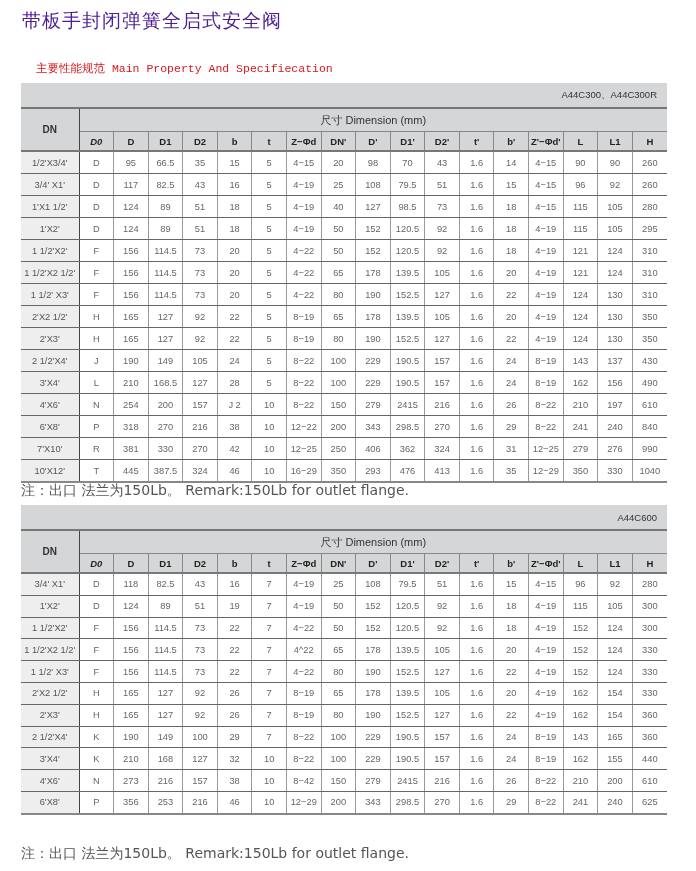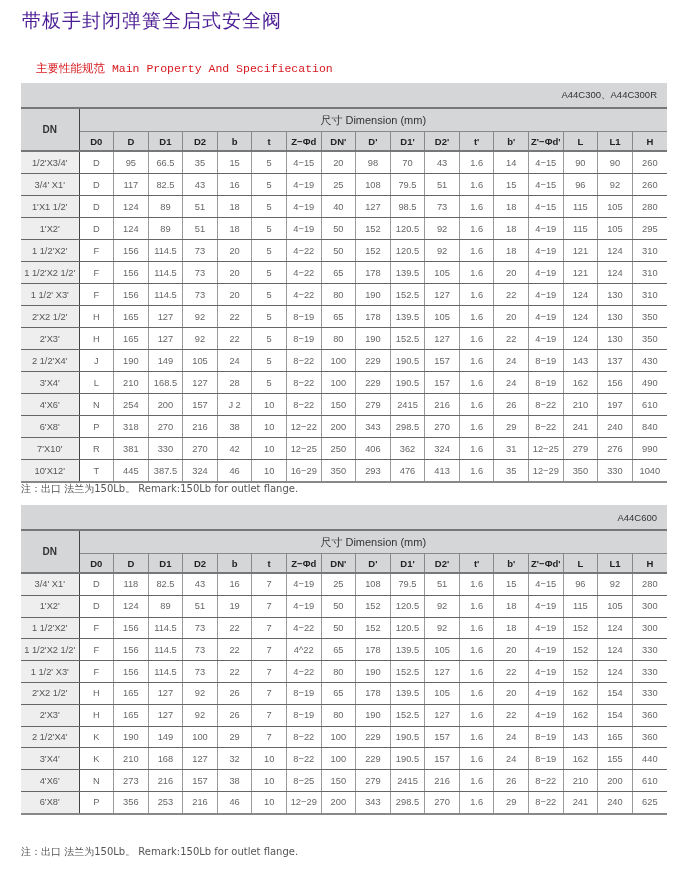--- a/index.html
+++ b/index.html
@@ -8,27 +8,27 @@
   .section-title { position: absolute; left: 20px; top: 61px; font-size: 11.5px; color: #d7191f; font-family: Liberation Mono, monospace; margin-left: 16px; }
   .tbl-wrap { position: absolute; left: 21px; width: 646px; }
   .tbl-wrap.t1 { top: 83px; }
   .tbl-wrap.t2 { top: 505px; }
   table { border-collapse: collapse; width: 646px; table-layout: fixed; font-size: 9.3px; }
   td, th { text-align: center; padding: 0; overflow: hidden; white-space: nowrap; }
   .model-row td { background: #d5d6d7; height: 24px; border-bottom: 2px solid #777; text-align: right; padding-right: 10px; color: #333; font-size: 9.5px; }
   .dim-row th.dim { background: #d5d6d7; height: 22px; text-align: center; color: #333; font-weight: normal; font-size: 11px; border-bottom: 1px solid #888; }
   th.dn { background: #d5d6d7; color: #333; font-size: 10px; font-weight: bold; border-right: 1px solid #444; border-bottom: 2px solid #777; }
   .col-row th { background: #d5d6d7; height: 18px; color: #222; font-size: 9.5px; font-weight: bold; border-left: 1px solid #888; border-bottom: 2px solid #777; }
-  .col-row th:first-child { border-left: none; }
+  .col-row th:first-child { border-left: none; font-style: italic; }
   tbody td { height: 21px; border-bottom: 1px solid #666; border-left: 1px solid #999; color: #666; background: #fff; }
   tbody td.dnc { background: #eeeeee; border-left: none; border-right: 1px solid #444; color: #555; }
   tbody tr:last-child td { border-bottom: 2px solid #888; margin-top: 12px; }
   .t1 tbody td { height: 21px; }
   .t2 tbody td { height: 20.8px; }
-  .remark { position: absolute; left: 21px; font-size: 10px; color: #555; font-family: "DejaVu Sans", sans-serif; }
+  .remark { position: absolute; left: 21px; font-size: 14px; color: #555; font-family: "DejaVu Sans", sans-serif; }
   .remark.r1 { top: 482px; }
   .remark.r2 { top: 845px; }
 </style>
 </head>
 <body>
 
 <div class="page-title">带板手封闭弹簧全启式安全阀</div>
 <div class="section-title">主要性能规范 Main Property And Specifiecation</div>
 
 <div class="tbl-wrap t1">
@@ -585,21 +585,21 @@
           <td>440</td>
         </tr>
         <tr>
           <td class="dnc">4'X6'</td>
           <td>N</td>
           <td>273</td>
           <td>216</td>
           <td>157</td>
           <td>38</td>
           <td>10</td>
-          <td>8−25</td>
+          <td>8−42</td>
           <td>150</td>
           <td>279</td>
           <td>2415</td>
           <td>216</td>
           <td>1.6</td>
           <td>26</td>
           <td>8−22</td>
           <td>210</td>
           <td>200</td>
           <td>610</td>

